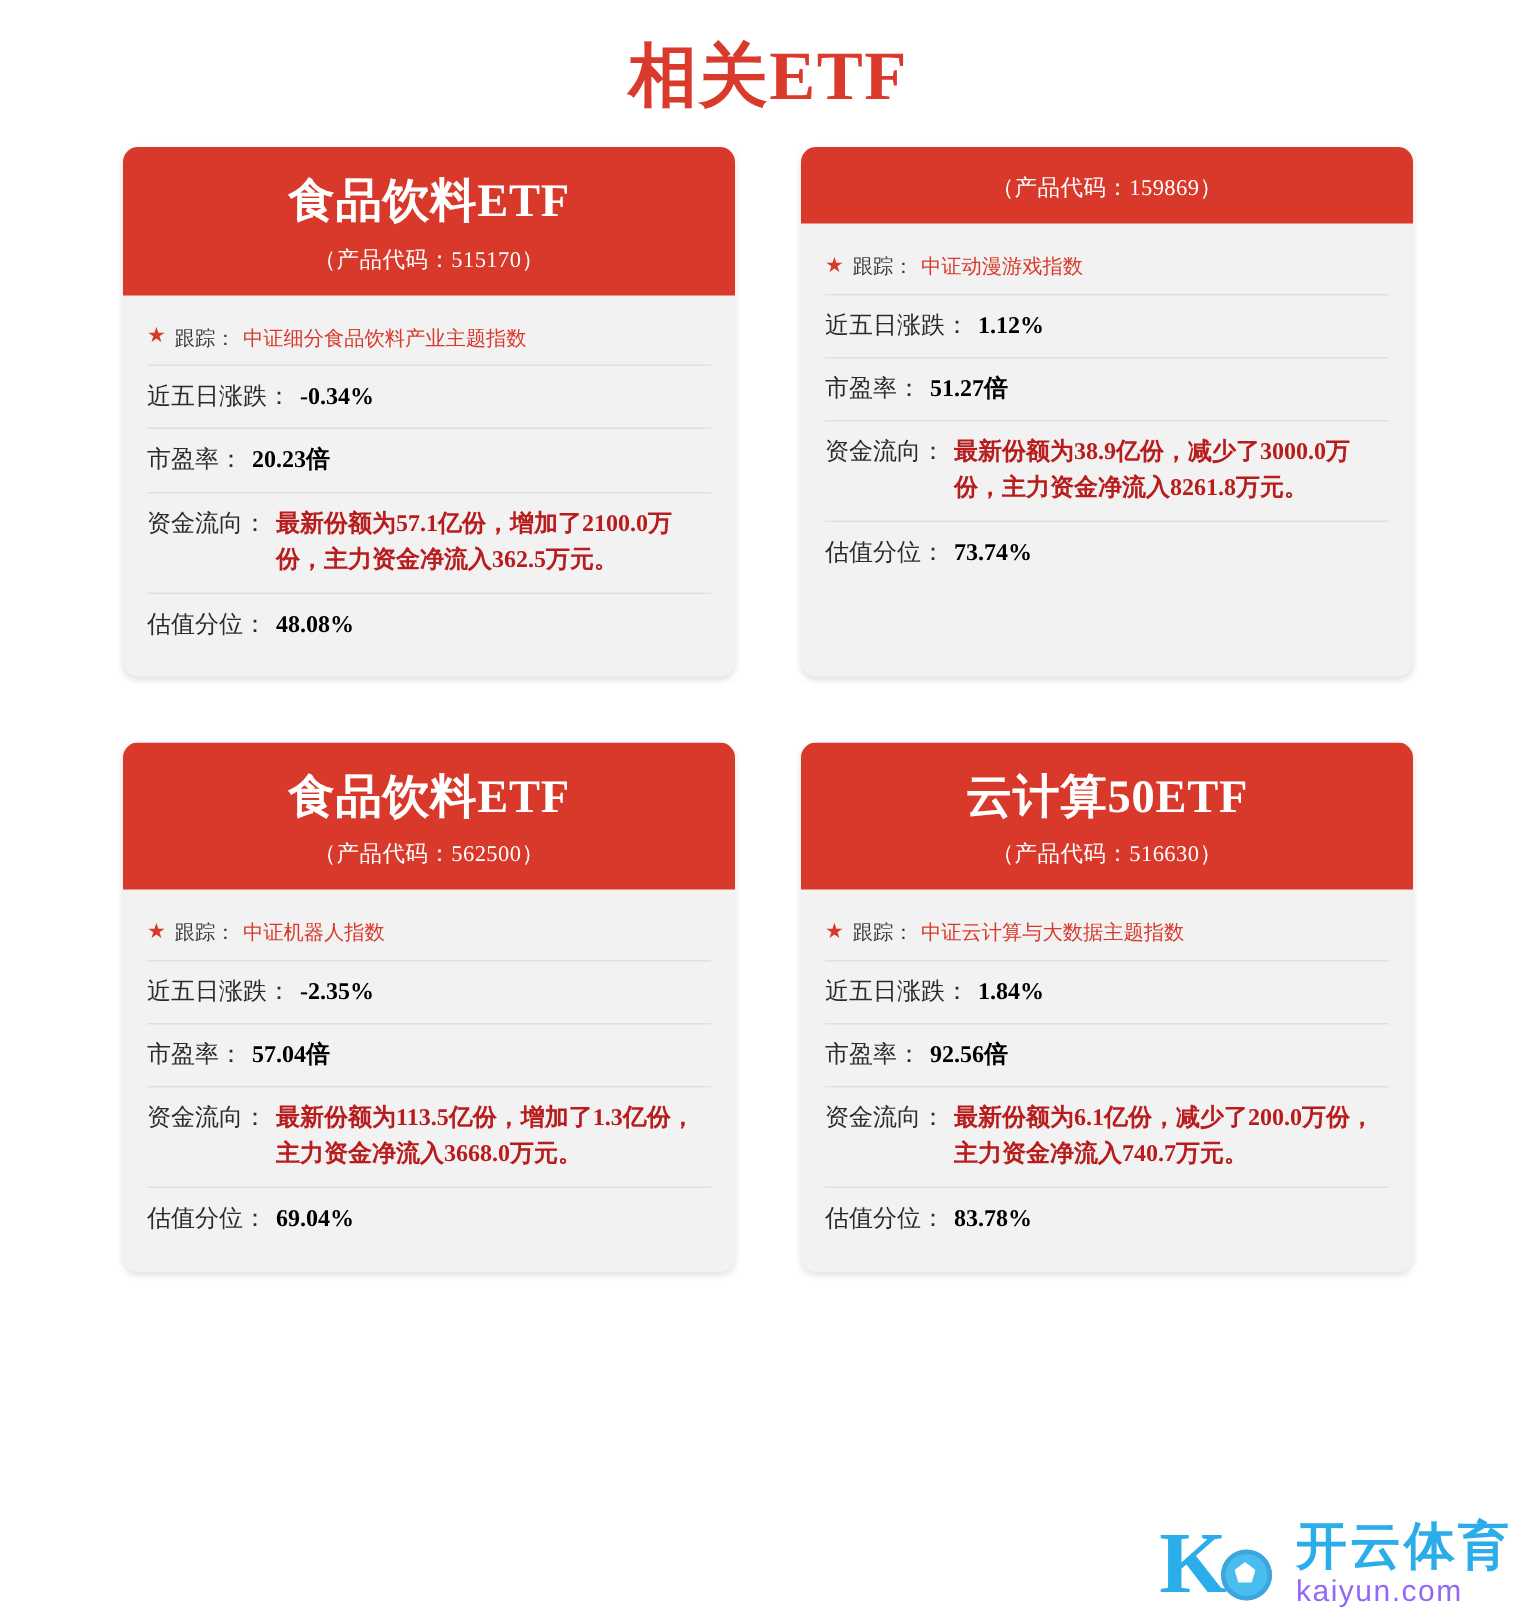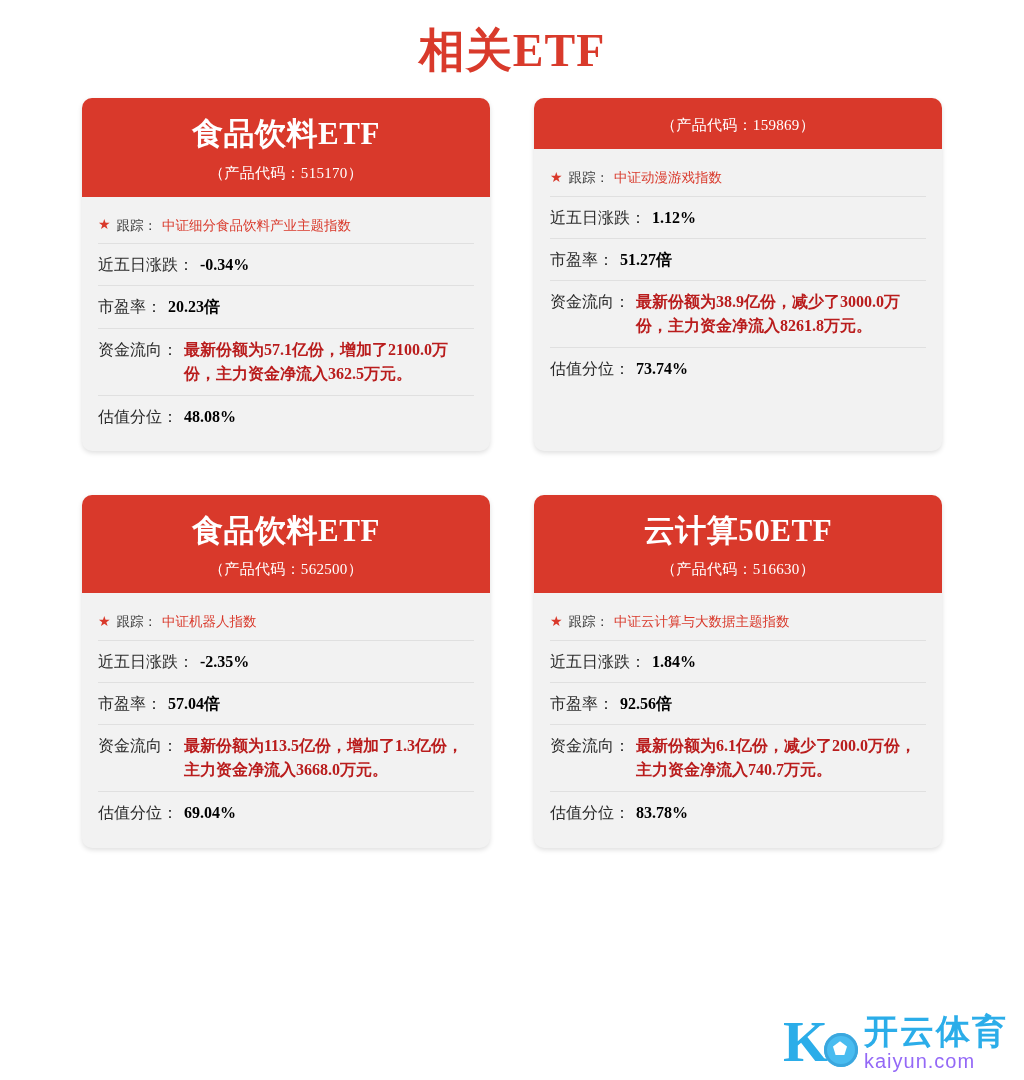--- a/index.html
+++ b/index.html
@@ -157,21 +157,21 @@
     top: 8px;
     width: 14px;
     height: 14px;
     background: #ffffff;
     clip-path: polygon(50% 0%, 100% 38%, 81% 100%, 19% 100%, 0% 38%);
   }
   .wm-text {
     display: flex;
     flex-direction: column;
     justify-content: center;
-    margin-left: 6px;
+    margin-left: 16px;
   }
   .wm-cn {
     font-size: 34px;
     color: #1aa7e8;
     font-weight: bold;
     letter-spacing: 2px;
     line-height: 1.1;
   }
   .wm-en {
     font-size: 20px;

